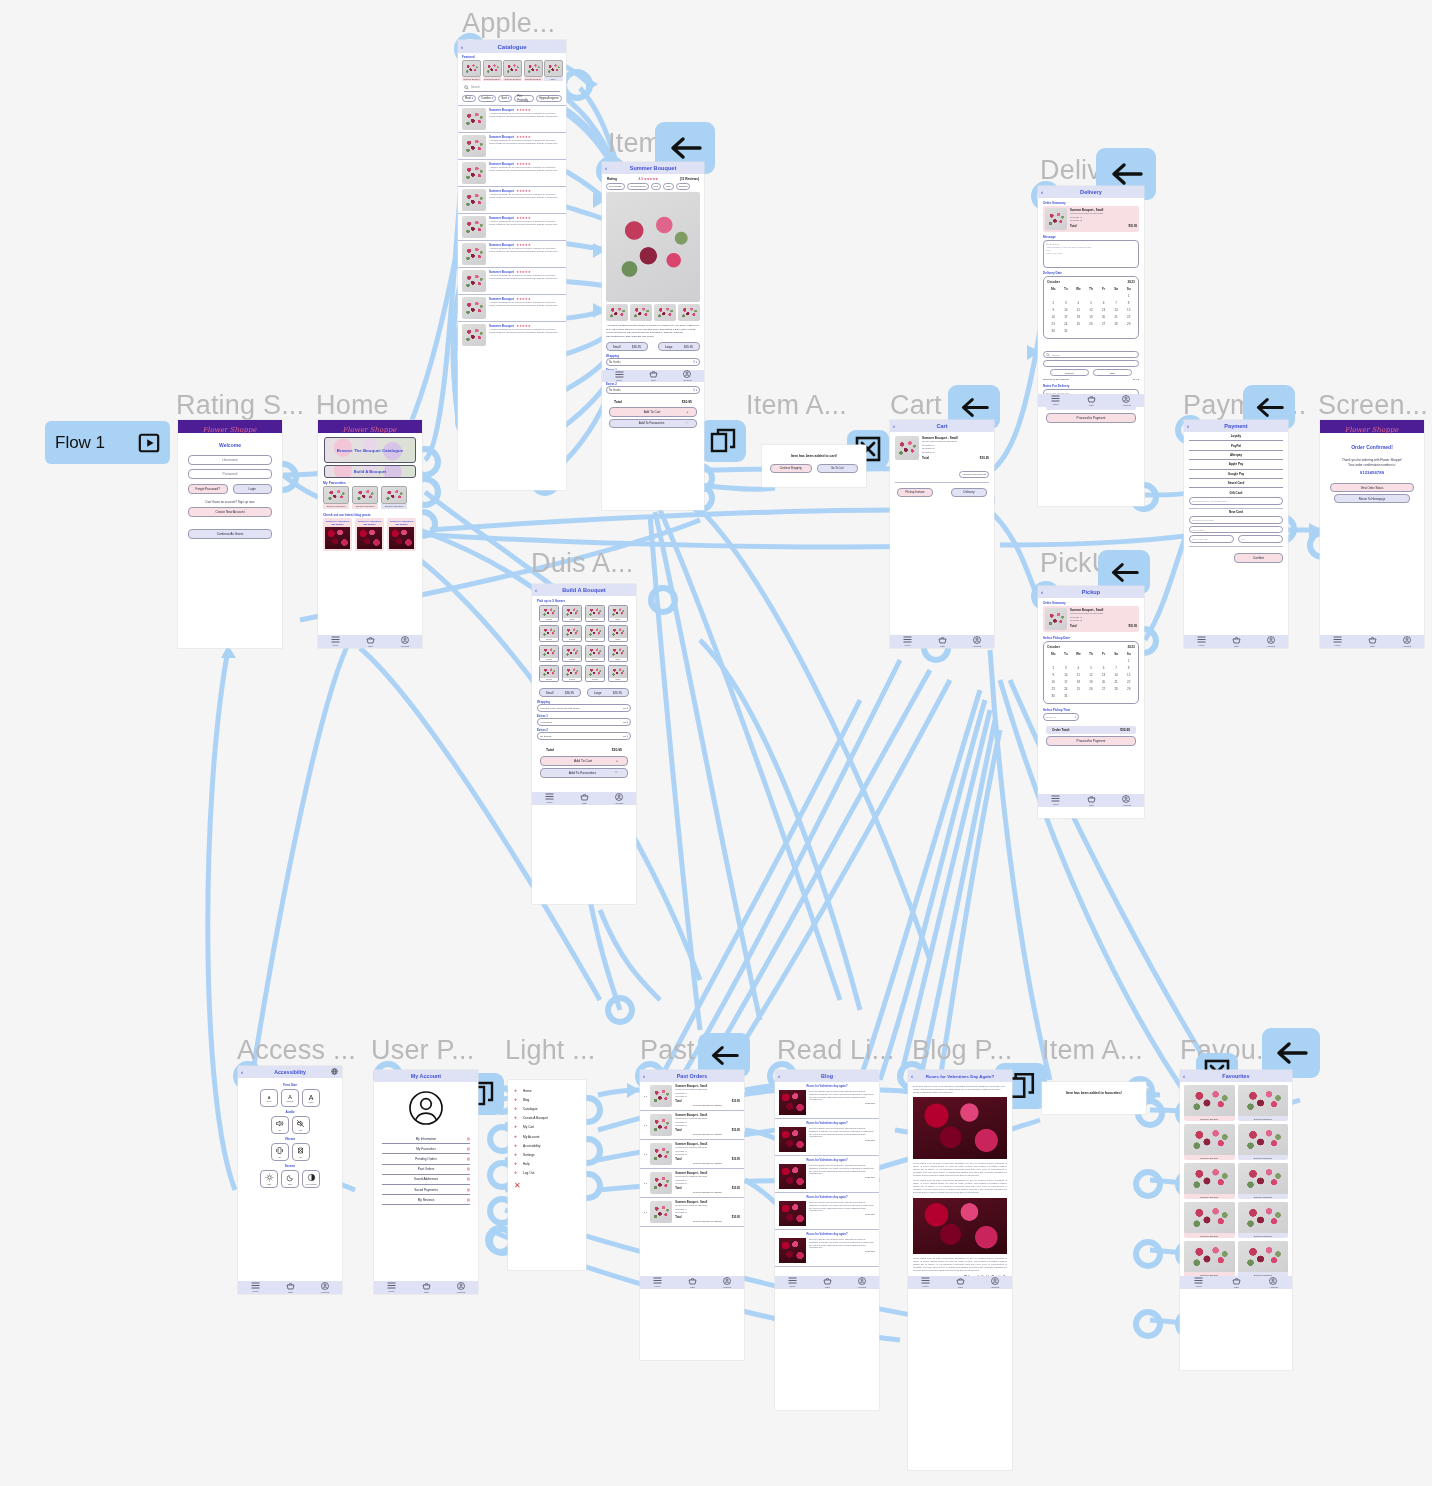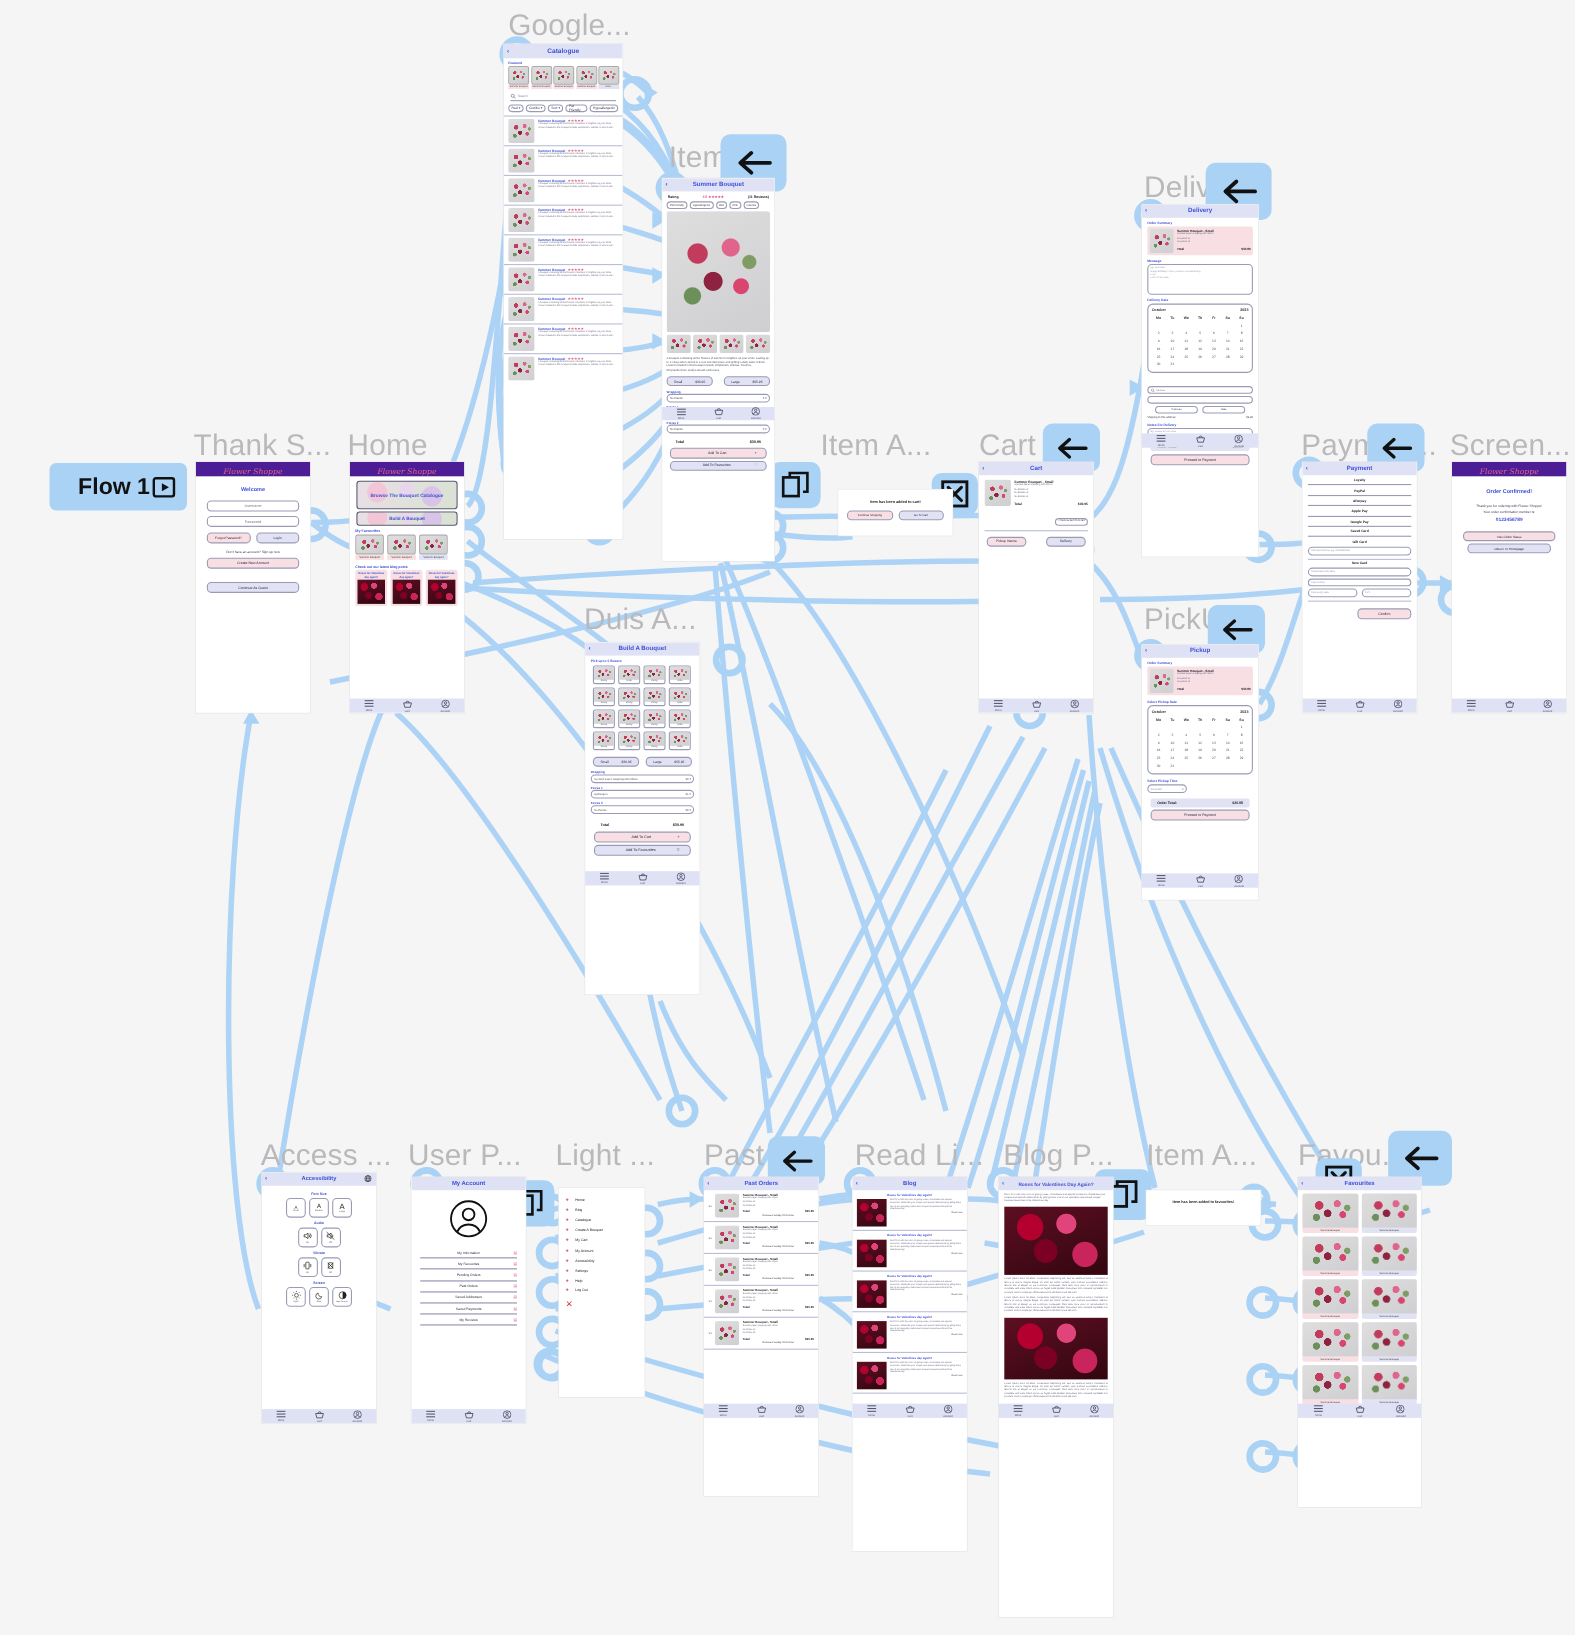--- a/index.html
+++ b/index.html
@@ -19,21 +19,21 @@
     position:absolute;font-size:27px;color:#b9b9bb;letter-spacing:.2px;
     white-space:nowrap;font-family:"Liberation Sans", sans-serif;
   }
 
   
   .flow-badge{
     position:absolute;left:45px;top:421px;width:125px;height:43px;
     background:#a9d2f5;border-radius:6px;display:flex;align-items:center;
     justify-content:space-between;padding:0 10px;box-sizing:border-box;
   }
-  .flow-badge .lbl{font-size:21px;font-weight:bold;color:#111;margin-left:16px;}
+  .flow-badge .lbl{font-size:17px;font-weight:normal;color:#111;}
   .play-ic{width:22px;height:22px;}
 
   
   .badge{position:absolute;background:#a9d2f5;border-radius:9px;
          display:flex;align-items:center;justify-content:center;}
   .badge svg{display:block;}
 
   
   .phone{position:absolute;background:#fff;box-sizing:border-box;
          box-shadow:0 0 0 0.5px #e2e2e4;overflow:hidden;}
@@ -276,24 +276,24 @@
         <circle cx="1240" cy="1254" r="12"></circle>
       <circle cx="1190" cy="1324" r="12"></circle>
         <circle cx="1240" cy="1324" r="12"></circle>
       <circle cx="620" cy="1010" r="12"></circle>
         <circle cx="500" cy="1240" r="12"></circle>
       <circle cx="663" cy="600" r="12"></circle>
         <circle cx="936" cy="648" r="12"></circle>
     </g>
   </svg>
 
-  <div class="sect-title" style="left:462px;top:8px">Google...</div>
+  <div class="sect-title" style="left:462px;top:8px">Apple...</div>
   <div class="sect-title" style="left:608px;top:128px">Item P...</div>
   <div class="sect-title" style="left:1040px;top:155px">Delive...</div>
-  <div class="sect-title" style="left:176px;top:390px">Thank S...</div>
+  <div class="sect-title" style="left:176px;top:390px">Rating S...</div>
   <div class="sect-title" style="left:316px;top:390px">Home</div>
   <div class="sect-title" style="left:746px;top:390px">Item A...</div>
   <div class="sect-title" style="left:890px;top:390px">Cart P...</div>
   <div class="sect-title" style="left:1183px;top:390px">Paymen...</div>
   <div class="sect-title" style="left:1318px;top:390px">Screen...</div>
   <div class="sect-title" style="left:1040px;top:548px">PickUp...</div>
   <div class="sect-title" style="left:531px;top:548px">Duis A...</div>
   <div class="sect-title" style="left:237px;top:1035px">Access ...</div>
   <div class="sect-title" style="left:371px;top:1035px">User P...</div>
   <div class="sect-title" style="left:505px;top:1035px">Light ...</div>

